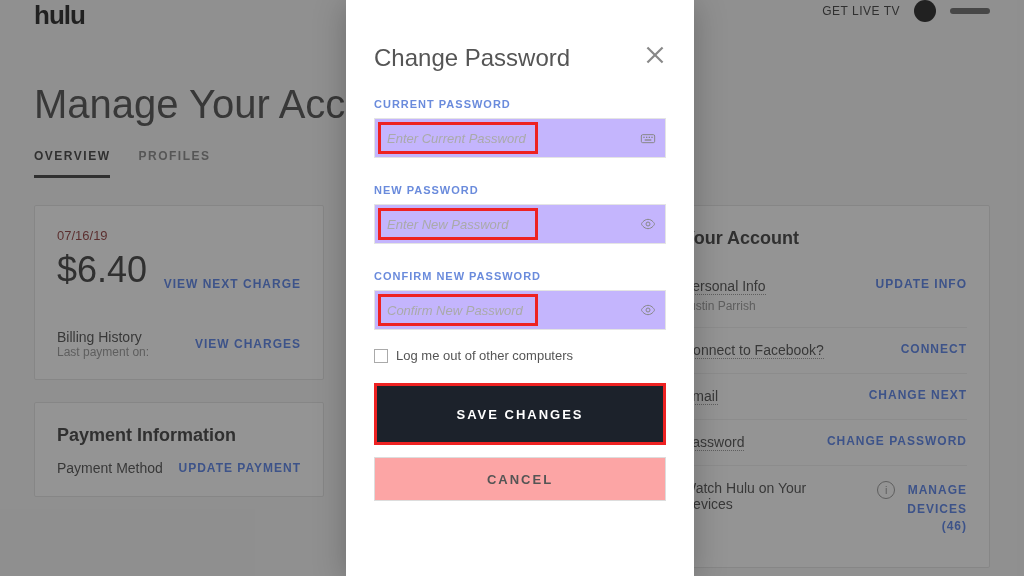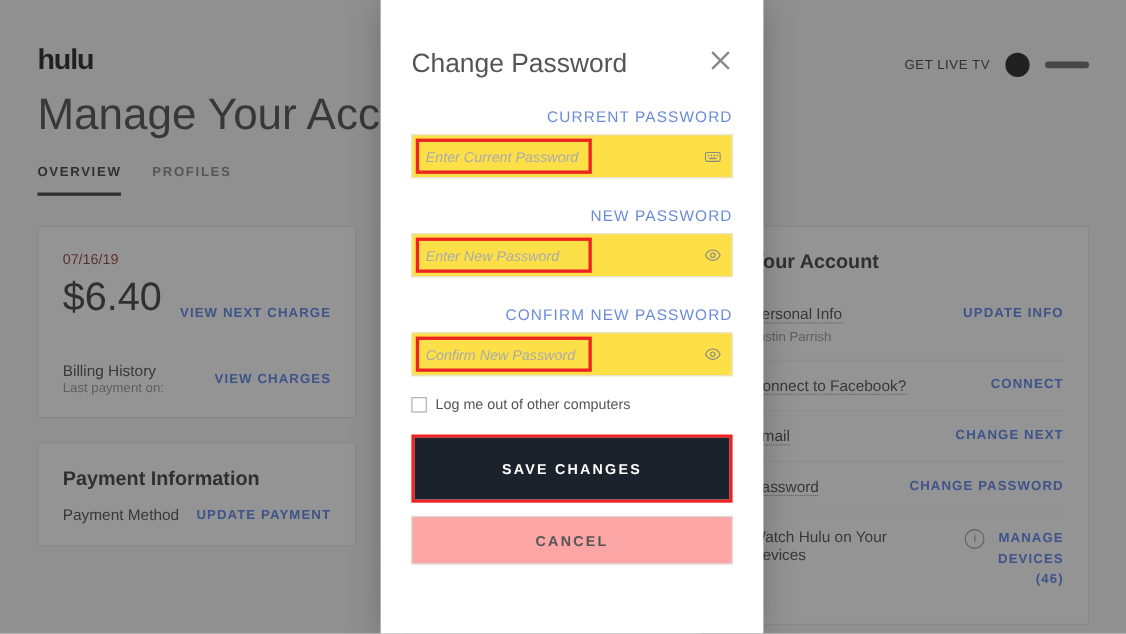--- a/index.html
+++ b/index.html
@@ -1,21 +1,21 @@
 <!DOCTYPE html>
 <html><head>
 <meta charset="utf-8">
 <style>
   * { box-sizing: border-box; margin: 0; padding: 0; }
   html, body { width: 1024px; height: 576px; overflow: hidden; font-family: -apple-system, "Helvetica Neue", Arial, sans-serif; }
   body { position: relative; background: #f5f5f5; }
 
   
   .page { position: absolute; inset: 0; padding: 0 34px; }
-  .topbar { display: flex; justify-content: space-between; align-items: flex-end; height: 70px; }
+  .topbar { display: flex; justify-content: space-between; align-items: flex-start; height: 70px; }
   .logo { font-weight: 900; font-size: 26px; letter-spacing: -1px; color: #000; }
   .top-right { display: flex; align-items: center; gap: 14px; }
   .get-live { font-size: 12px; font-weight: 400; letter-spacing: .5px; color: #222; }
   .avatar { width: 22px; height: 22px; border-radius: 50%; background: #000; }
   .squiggle { width: 40px; height: 14px; display: flex; align-items: center; }
   .squiggle span { width: 40px; height: 6px; background: #555; border-radius: 3px; display: block; }
 
   h1 { font-weight: 400; font-size: 40px; color: #333; margin-top: 12px; }
   .tabs { margin-top: 22px; display: flex; gap: 28px; border-bottom: 1px solid transparent; }
   .tab { font-size: 12px; letter-spacing: 1.5px; font-weight: 700; color: #777; padding-bottom: 12px; }
@@ -43,24 +43,24 @@
   
   .modal {
     position: absolute; left: 346px; top: 0; width: 348px; height: 576px;
     background: #fff; box-shadow: 0 4px 30px rgba(0,0,0,.25);
     padding: 44px 28px 18px;
   }
   .modal h2 { font-weight: 400; font-size: 24px; color: #555; }
   .close { position: absolute; top: 42px; right: 26px; width: 26px; height: 26px; color: #888; cursor: pointer; }
   .close svg { width: 100%; height: 100%; }
 
-  .field-label { font-size: 14px; font-weight: 400; letter-spacing: 1px; color: #6a8bdc; margin-top: 26px; text-align: right; }
+  .field-label { font-size: 11px; font-weight: 700; letter-spacing: 1px; color: #6a8bdc; margin-top: 26px; }
   .input-wrap { position: relative; margin-top: 8px; }
   .input {
-    width: 100%; height: 40px; background: #fde047; border: 1px solid #e4e4e4;
+    width: 100%; height: 40px; background: #c4b5fd; border: 1px solid #e4e4e4;
     padding: 0 36px 0 12px; font-size: 13px; color: #333;
   }
   .input::placeholder { color: #aaa; font-style: italic; }
   .placeholder-box {
     position: absolute; left: 4px; top: 4px; height: 32px; border: 3px solid #e22; pointer-events: none;
   }
   .pb1 { width: 160px; }
   .pb3 { width: 160px; }
   .field-icon { position: absolute; right: 10px; top: 50%; transform: translateY(-50%); color: #888; }
   .field-icon svg { width: 16px; height: 16px; display:block; }

